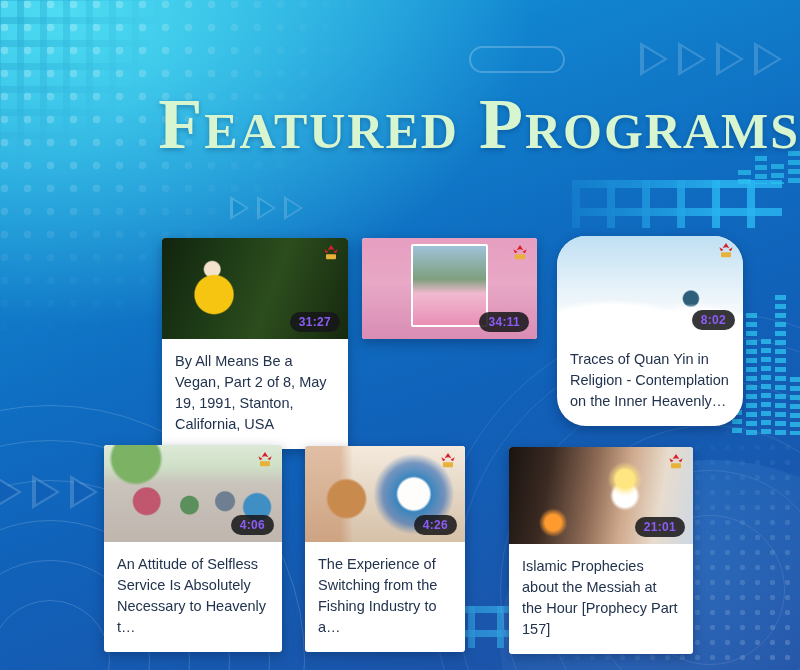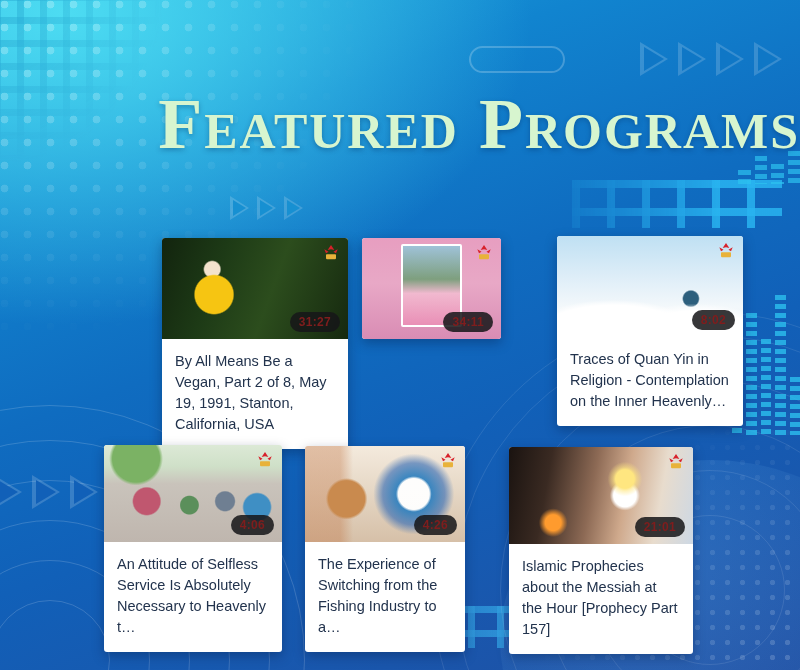--- a/index.html
+++ b/index.html
@@ -160,21 +160,21 @@
   .card-thumb {
     position: relative;
     width: 100%;
     overflow: hidden;
   }
   .thumb-art { position: absolute; inset: 0; }
   .badge {
     position: absolute;
     right: 8px; bottom: 7px;
     background: rgba(22,22,24,0.86);
-    color: #7f1d1d;
+    color: #8b5cf6;
     font-size: 12px;
     font-weight: 700;
     letter-spacing: .3px;
     padding: 3px 9px;
     border-radius: 11px;
     line-height: 1.2;
   }
   .logo-mark {
     position: absolute; right: 7px; top: 6px;
     width: 20px; height: 17px;
@@ -183,23 +183,23 @@
     color: #22334d;
     font-size: 14.5px;
     line-height: 1.45;
     padding: 12px 13px 14px 13px;
     font-weight: 400;
   }
 
   
   #card-1 { left: 162px; top: 238px; width: 186px; }
   #card-1 .card-thumb { height: 101px; }
-  #card-2 { left: 362px; top: 238px; width: 139px; }
+  #card-2 { left: 362px; top: 238px; width: 175px; }
   #card-2 .card-thumb { height: 101px; }
-  #card-3 { left: 557px; top: 236px; width: 186px; }
+  #card-3 { left: 557px; top: 236px; width: 186px; border-radius: 29px; }
   #card-3 .card-thumb { height: 101px; }
 
   
   #card-4 { left: 104px; top: 445px; width: 178px; }
   #card-4 .card-thumb { height: 97px; }
   #card-5 { left: 305px; top: 446px; width: 160px; }
   #card-5 .card-thumb { height: 96px; }
   #card-6 { left: 509px; top: 447px; width: 184px; }
   #card-6 .card-thumb { height: 97px; text-align: right; }
 

